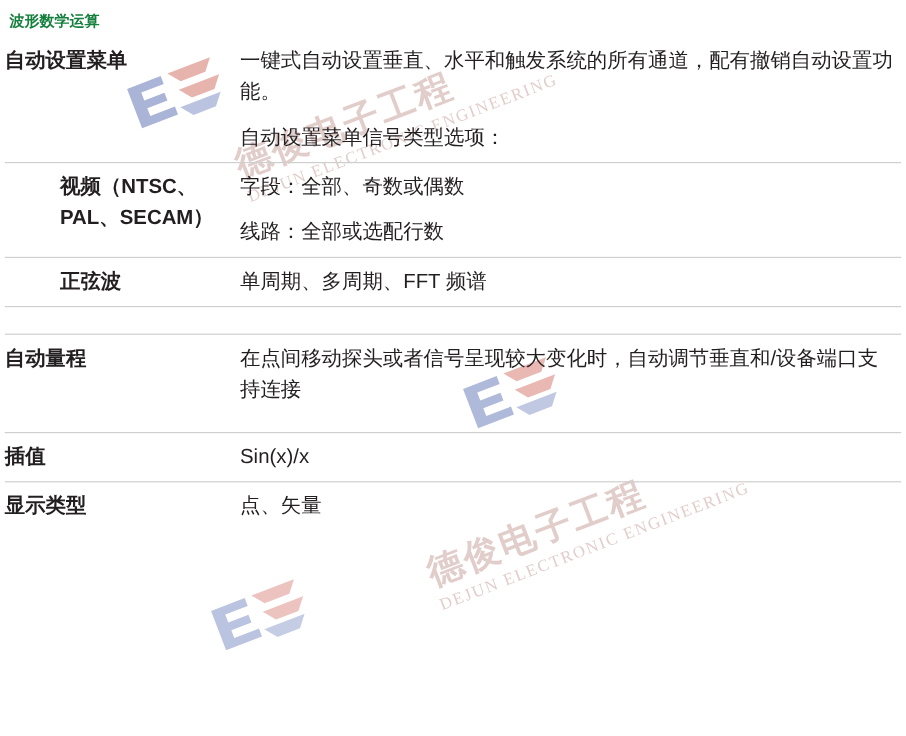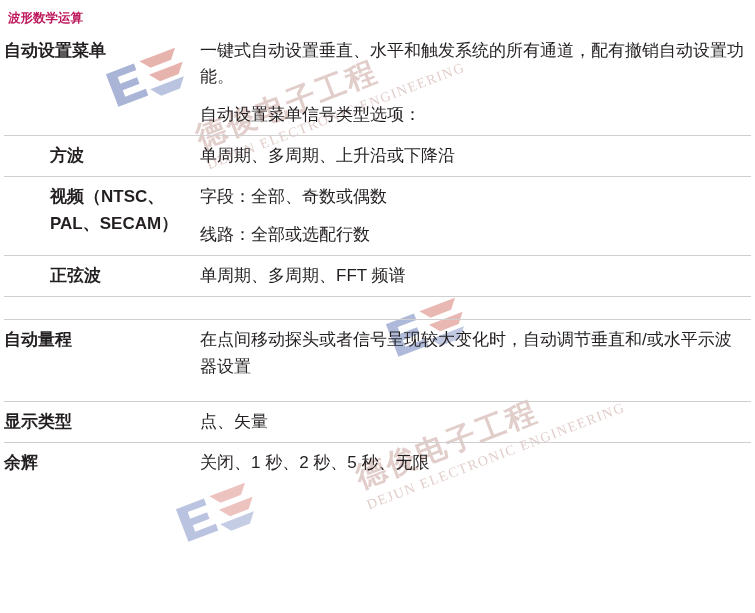--- a/index.html
+++ b/index.html
@@ -58,21 +58,21 @@
   .page {
     position: relative;
     z-index: 2;
     padding: 6px 4px 0 4px;
     box-sizing: border-box;
   }
 
   .section-title {
     font-size: 12.5px;
     font-weight: bold;
-    color: #be185d;
+    color: #15803d;
     padding: 4px 0 4px 4px;
   }
 
   table.spec {
     width: 747px;
     border-collapse: collapse;
     table-layout: fixed;
   }
   table.spec col.c1 { width: 196px; }
   table.spec col.c2 { width: 551px; }
@@ -158,68 +158,62 @@
       </colgroup>
     <tbody>
       <tr class="no-rule">
         <td class="label">自动设置菜单</td>
         <td class="value">
           <span class="line">一键式自动设置垂直、水平和触发系统的所有通道，配有撤销自动设置功能。</span>
           <span class="line">自动设置菜单信号类型选项：</span>
         </td>
       </tr>
       <tr class="sub-block">
-        <td class="label indent2">方波</td>
-        <td class="value">
-          <span class="line">单周期、多周期、上升沿或下降沿</span>
-        </td>
-      </tr>
-      <tr class="sub-block">
         <td class="label indent2">视频（NTSC、PAL、SECAM）</td>
         <td class="value">
           <span class="line">字段：全部、奇数或偶数</span>
           <span class="line">线路：全部或选配行数</span>
         </td>
       </tr>
       <tr class="sub-block">
         <td class="label indent2">正弦波</td>
         <td class="value">
           <span class="line">单周期、多周期、FFT 频谱</span>
         </td>
       </tr>
       <tr class="gap-row">
           <td colspan="2"></td>
         </tr>
       <tr>
         <td class="label">自动量程</td>
         <td class="value">
-          <span class="line">在点间移动探头或者信号呈现较大变化时，自动调节垂直和/或水平示波器设置</span>
+          <span class="line">在点间移动探头或者信号呈现较大变化时，自动调节垂直和/设备端口支持连接</span>
         </td>
       </tr>
     </tbody>
   </table>
 
   <div class="section-gap"></div>
 
   <table class="spec">
     <colgroup>
         <col class="c1">
         <col class="c2">
       </colgroup>
     <tbody>
       <tr>
+        <td class="label">插值</td>
+        <td class="value">
+          <span class="line">Sin(x)/x</span>
+        </td>
+      </tr>
+      <tr>
         <td class="label">显示类型</td>
         <td class="value">
           <span class="line">点、矢量</span>
-        </td>
-      </tr>
-      <tr>
-        <td class="label">余辉</td>
-        <td class="value">
-          <span class="line">关闭、1 秒、2 秒、5 秒、无限</span>
         </td>
       </tr>
     </tbody>
   </table>
 
   <div class="section-gap"></div>
 
 
 </div>
 

